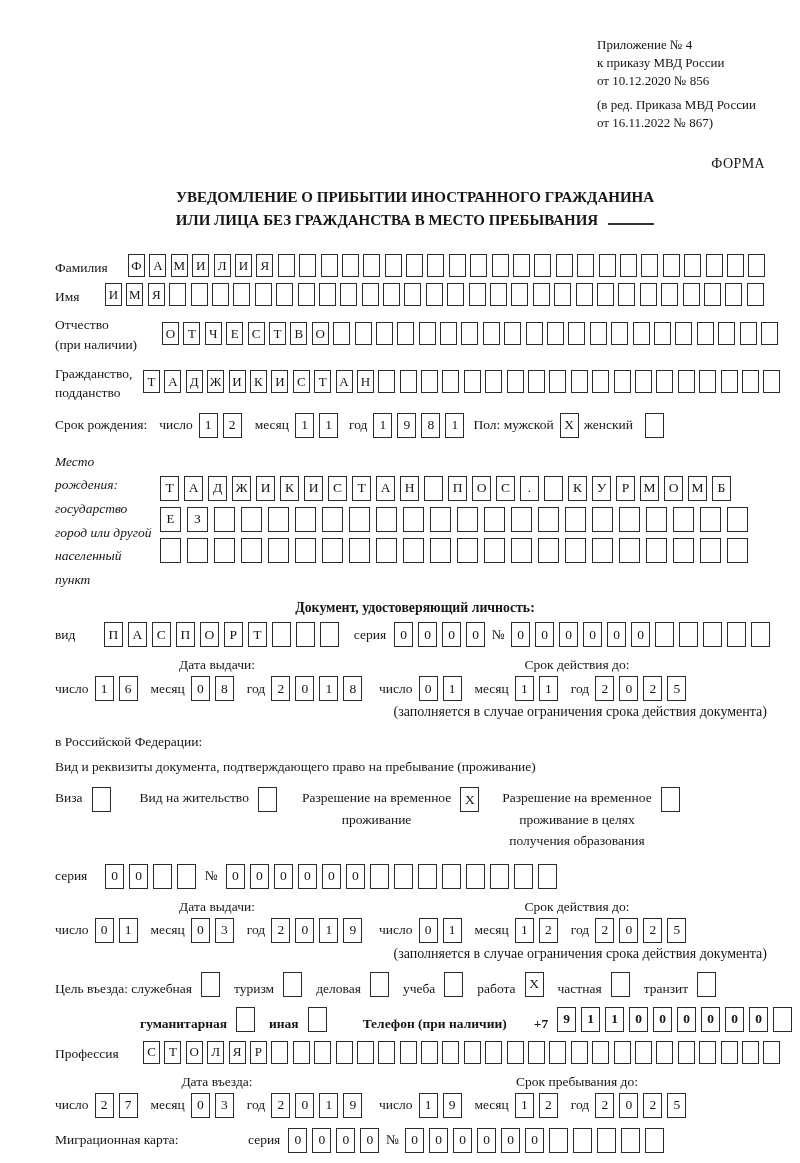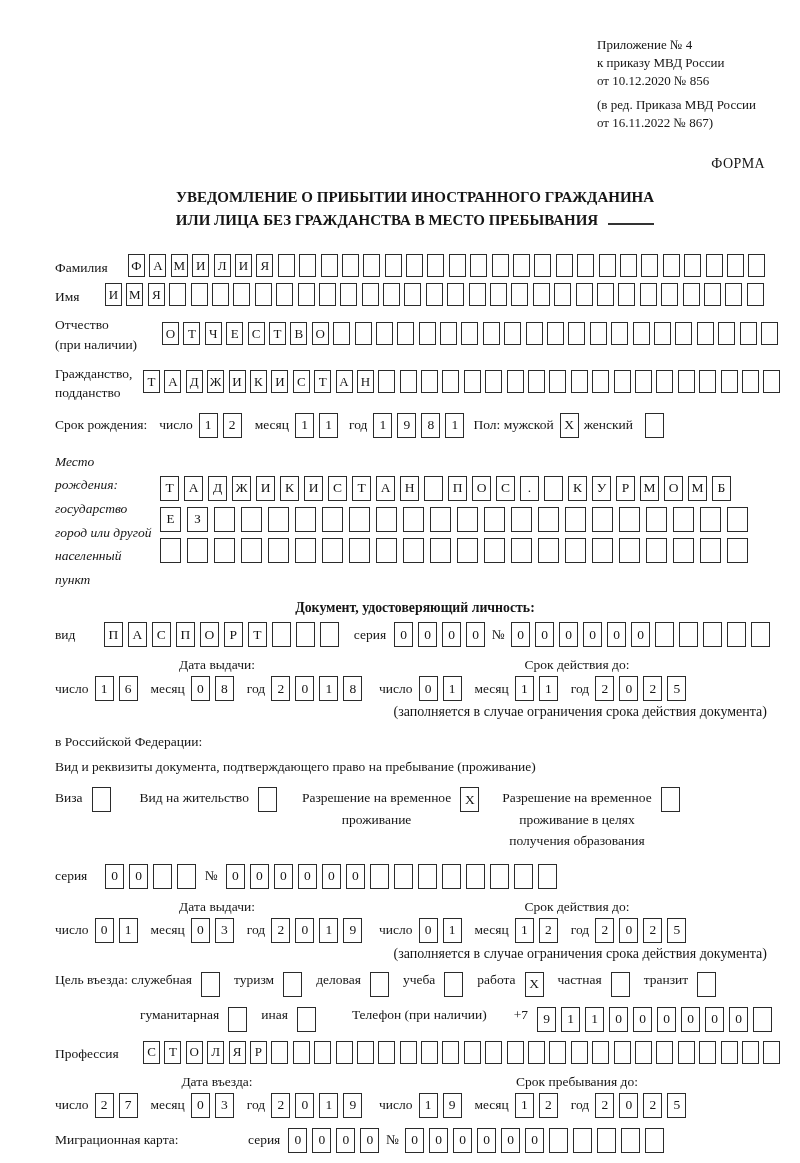--- a/index.html
+++ b/index.html
@@ -46,21 +46,21 @@
   .dgroup{display:flex;align-items:center;}
   .dg-left{width:45%;}
   .dlabel{margin-right:6px;}
   .dgroup .cellrow{margin-right:8px;}
   .note{text-align:right;font-size:14px;margin-top:3px;padding-right:8px;}
 
   
   .optrow{display:flex;align-items:flex-start;margin-top:8px;gap:14px;}
   .opt{display:flex;align-items:flex-start;gap:9px;}
   .opt-lines{text-align:center;line-height:1.6;}
-  .inlineopts{display:flex;align-items:flex-start;margin-top:10px;gap:9px;white-space:nowrap;}
+  .inlineopts{display:flex;align-items:flex-end;margin-top:10px;gap:9px;white-space:nowrap;}
 
   .center-bold{text-align:center;font-weight:bold;font-size:13.8px;margin-top:9px;}
   .para{margin-top:10px;line-height:1.8;}
 </style>
 </head>
 <body>
 
 <div class="page">
 
   <div class="hdr">
@@ -565,21 +565,21 @@
     <span>частная</span>
     <span class="cellrow md">
         <span class="cell"></span>
       </span>
     <span>транзит</span>
     <span class="cellrow md">
         <span class="cell"></span>
       </span>
   </div>
 
-  <div class="inlineopts" style="padding-left:85px;">
+  <div class="inlineopts" style="padding-left:85px;font-weight:bold;">
     <span>гуманитарная</span>
     <span class="cellrow md">
         <span class="cell"></span>
       </span>
     <span>иная</span>
     <span class="cellrow md">
         <span class="cell"></span>
       </span>
     <span style="margin-left:22px;">Телефон (при наличии)</span>
     <span style="margin-left:18px;">+7</span>

